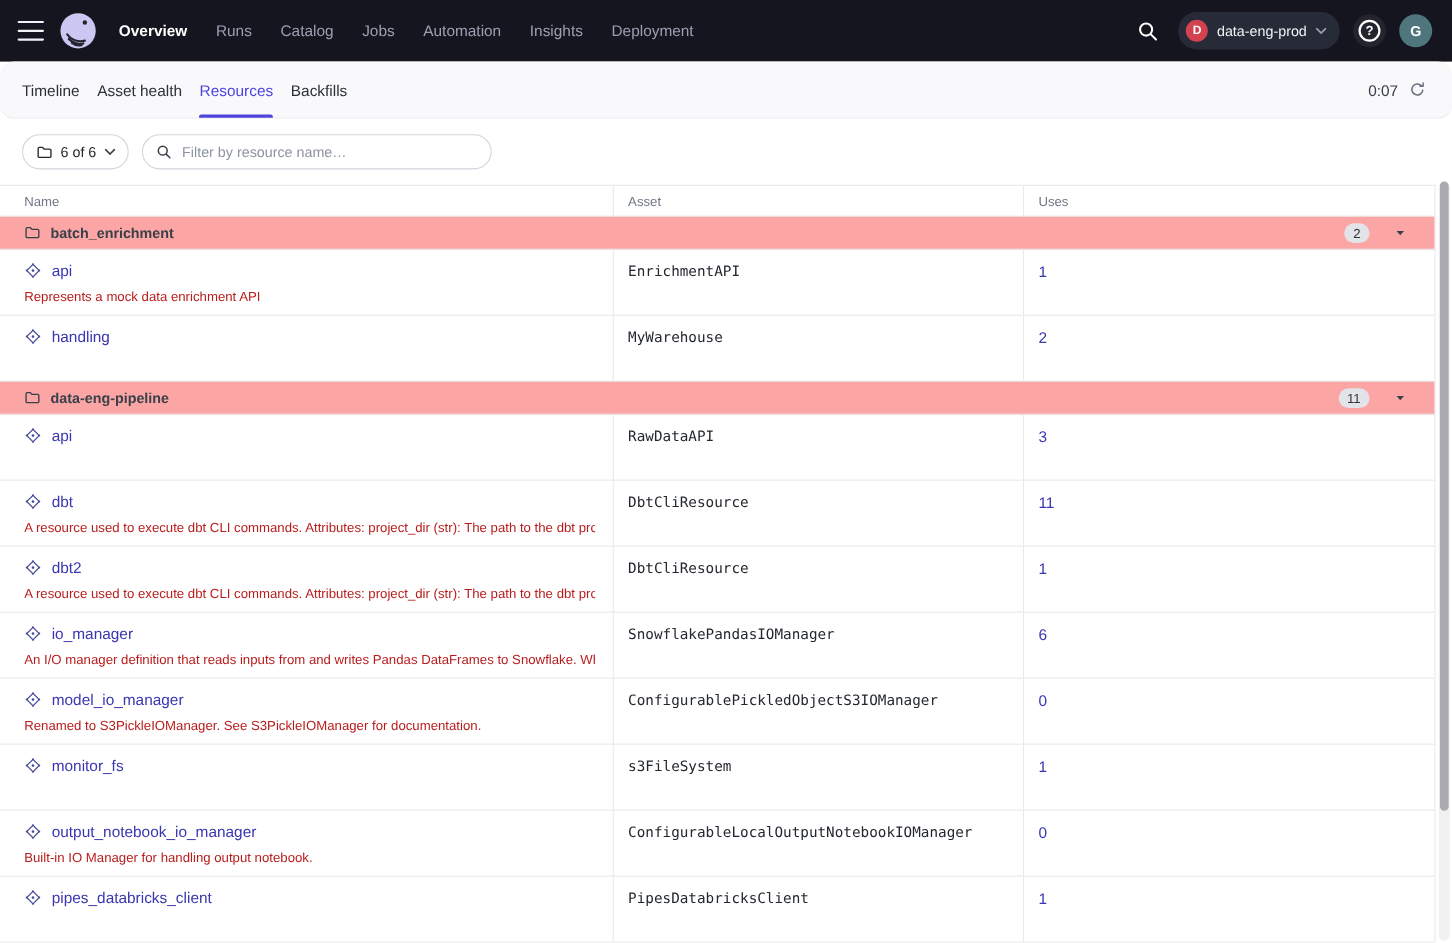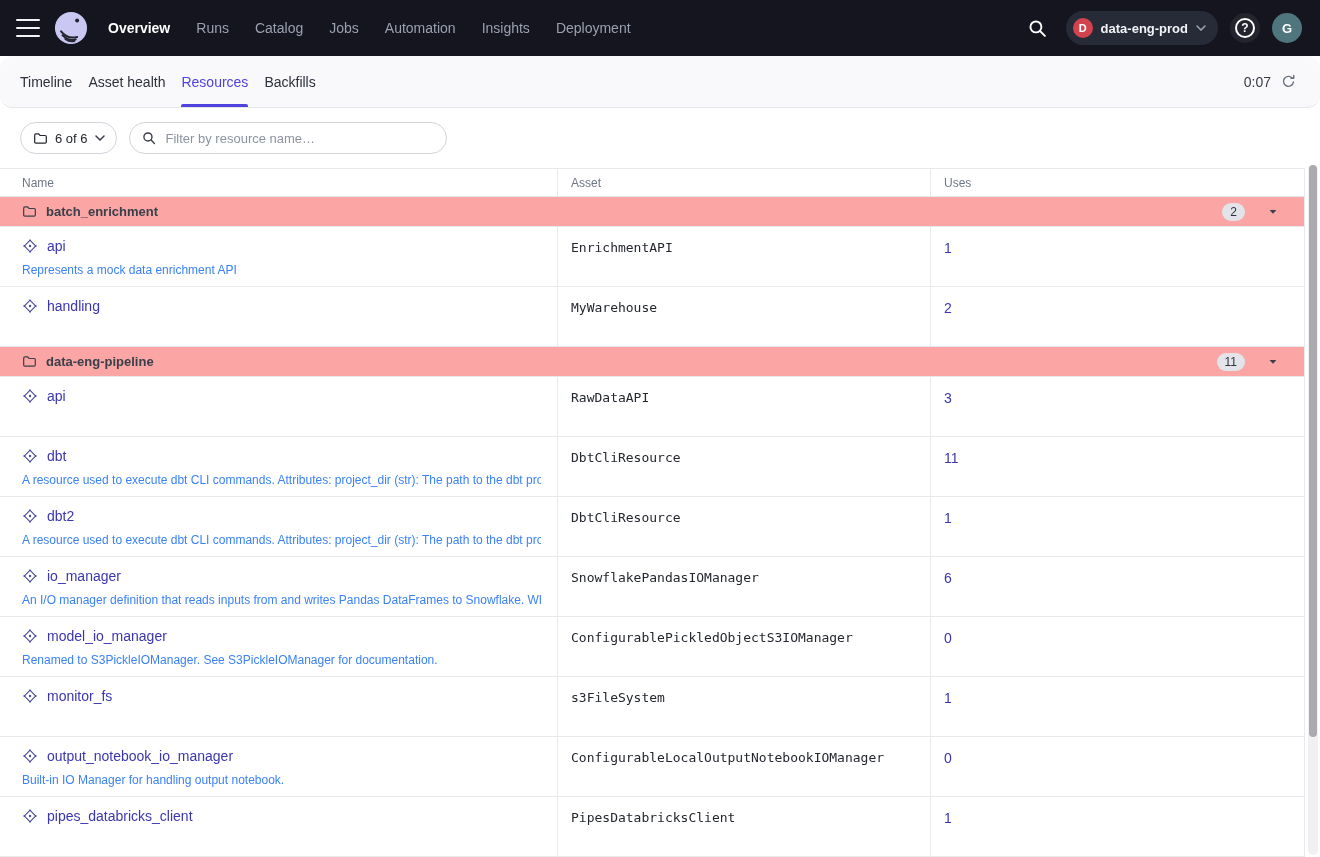--- a/index.html
+++ b/index.html
@@ -21,21 +21,21 @@
   .nav-items { display:flex; align-items:center; gap:26px; }
   .nav-item { font-size:14px; color:#9aa0b0; font-weight:500; cursor:pointer; white-space:nowrap; }
   .nav-item.active { color:#ffffff; font-weight:700; }
   .nav-right { margin-left:auto; display:flex; align-items:center; gap:12px; }
   .icon-btn { width:32px; height:32px; display:flex; align-items:center; justify-content:center;
     border-radius:50%; cursor:pointer; background:transparent; border:none; }
   .deploy-pill { height:34px; background:#272a37; border-radius:17px; display:flex;
     align-items:center; gap:8px; padding:0 12px 0 7px; cursor:pointer; }
   .deploy-initial { width:20px; height:20px; border-radius:50%; background:#d2434f; color:#fff;
     font-size:11px; font-weight:700; display:flex; align-items:center; justify-content:center; }
-  .deploy-name { font-size:13px; color:#f2f3f7; font-weight:700; }
+  .deploy-name { font-size:13px; color:#f2f3f7; font-weight:400; }
   .help-btn { width:30px; height:30px; border-radius:50%; background:#23242e;
     display:flex; align-items:center; justify-content:center; cursor:pointer; }
   .help-circle { width:20px; height:20px; border:2px solid #fff; border-radius:50%;
     display:flex; align-items:center; justify-content:center; font-size:12px; font-weight:700; color:#fff; }
   .avatar { width:30px; height:30px; border-radius:50%; background:#4e767c; color:#fff;
     font-size:13px; font-weight:600; display:flex; align-items:center; justify-content:center; cursor:pointer; }
 
   
   .tabsbar { height:52px; background:#f9f9fb; border-bottom:1px solid #e3e5e9;
     display:flex; align-items:stretch; padding:0 24px 0 20px;border-radius:13px; }
@@ -73,21 +73,21 @@
   .group-badge { margin-left:auto; background:#e2e4e9; border-radius:9px; padding:2px 8px;
     font-size:12px; color:#30353c; }
   .group-caret { margin-left:14px; display:flex; align-items:center; cursor:pointer; }
 
   .row { display:grid; grid-template-columns:557px 373px 375px; height:60px;
     border-bottom:1px solid #e7e9ec; }
   .cell-name { padding:11px 16px 9px 22px; display:flex; flex-direction:column; overflow:hidden; }
   .name-line { display:flex; align-items:center; gap:9px; }
   .res-icon { display:flex; align-items:center; color:#4a4c9e; }
   .res-link { font-size:14px; font-weight:500; color:#3a36b1; text-decoration:none; cursor:pointer; white-space:nowrap; }
-  .res-desc { margin-top:auto; font-size:12px; color:#3b82f6; white-space:nowrap; overflow:hidden; }
+  .res-desc { margin-top:auto; font-size:12px; color:#b91c1c; white-space:nowrap; overflow:hidden; }
   .cell-type { border-left:1px solid #e7e9ec; padding:13px 8px 0 13px;
     font-family:"DejaVu Sans Mono", monospace; font-size:13px; color:#23272e; }
   .cell-uses { border-left:1px solid #e7e9ec; padding:12px 8px 0 13px; }
   .uses-link { font-size:14px; color:#3a36b1; cursor:pointer; }
 
   
   .scroll-track { position:absolute; right:2px; top:165px; width:10px; height:690px;
     background:#f1f1f3; border-radius:5px; }
   .scroll-thumb { position:absolute; right:3px; top:165px; width:8px; height:572px;
     background:#ababaf; border-radius:4px; cursor:grab; }

